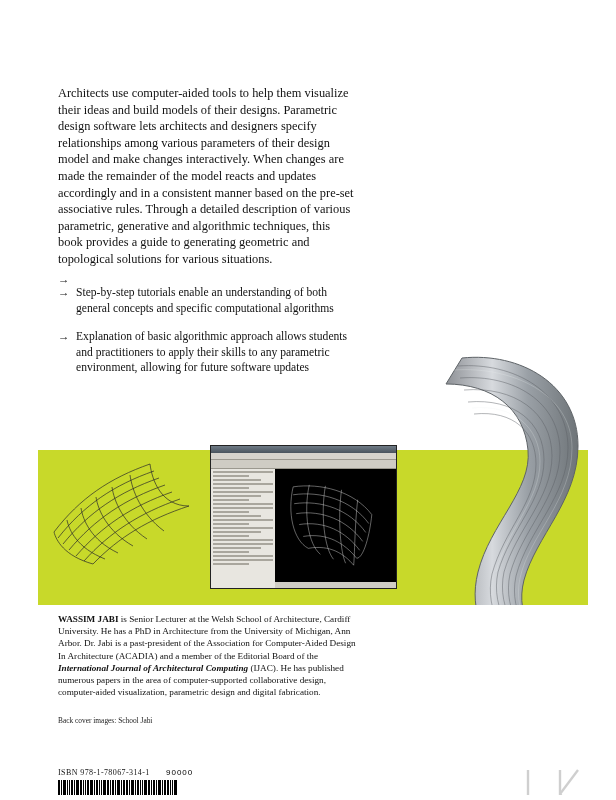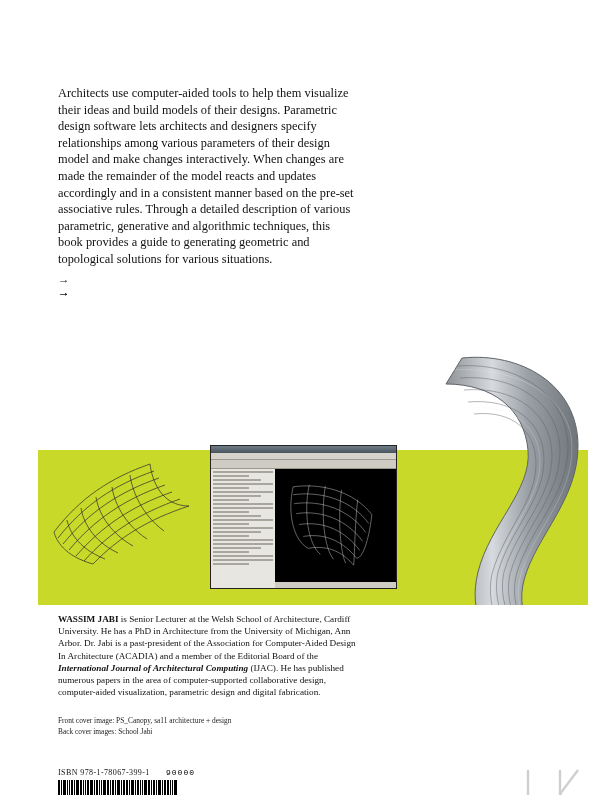--- a/index.html
+++ b/index.html
@@ -210,21 +210,21 @@
     font-family: "Liberation Mono", monospace;
     font-size: 7px;
     letter-spacing: .6px;
     margin-top: 1px;
     color: #000;
   }
   #ean5 {
     position: absolute;
     left: 128px;
     top: 163px;
-    font-family: Liberation Mono, monospace;
+    font-family: Liberation Sans, sans-serif;
     font-size: 8px;
     letter-spacing: 1px;
     color: #000;
   }
   #related-text {
     position: absolute;
     left: 268px;
     top: 208px;
     width: 270px;
     font-size: 8.6px;
@@ -258,23 +258,25 @@
 
     <div id="blurb-area">
       <div id="blurb">Architects use computer-aided tools to help them visualize their ideas and build models of their designs. Parametric design software lets architects and designers specify relationships among various parameters of their design model and make changes interactively. When changes are made the remainder of the model reacts and updates accordingly and in a consistent manner based on the pre-set associative rules. Through a detailed description of various parametric, generative and algorithmic techniques, this book provides a guide to generating geometric and topological solutions for various situations.</div>
 
       <div id="bullets">
         <div class="bullet">
           <span class="arrow">→</span>
         </div>
         <div class="bullet">
           <span class="arrow">→</span>
+          <span>Step-by-step tutorials enable an understanding of both general concepts and specific computational algorithms</span>
         </div>
         <div class="bullet">
           <span class="arrow">→</span>
+          <span>Explanation of basic algorithmic approach allows students and practitioners to apply their skills to any parametric environment, allowing for future software updates</span>
         </div>
       </div>
     </div>
 
     <div id="green-band"></div>
 
     <svg id="wire-img" viewBox="0 0 150 108">
       <g fill="none" stroke="#2a2a2a" stroke-width="0.7">
         <path d="M4,74 C30,40 60,20 100,6"></path>
         <path d="M8,80 C34,47 64,27 104,13"></path>
@@ -384,25 +386,24 @@
         <path d="M44,58 C86,54 112,78 112,112 C112,150 78,182 68,222"></path>
       </g>
     </svg>
 
     <div id="author-area">
       <div id="author-text">
         <span class="name">WASSIM JABI</span><span> is Senior Lecturer at the Welsh School of Architecture, Cardiff University. He has a PhD in Architecture from the University of Michigan, Ann Arbor. Dr. Jabi is a past-president of the Association for Computer-Aided Design In Architecture (ACADIA) and a member of the Editorial Board of the </span><i>International Journal of Architectural Computing</i><span> (IJAC). He has published numerous papers in the area of computer-supported collaborative design, computer-aided visualization, parametric design and digital fabrication.</span>
       </div>
 
       <div id="credits">
-        <div>Front cover image: PS_Canopy, sa11 architecture + design</div>
         <div>Back cover images: School Jabi</div>
       </div>
 
-      <div id="isbn-line">ISBN 978-1-78067-399-1</div>
+      <div id="isbn-line">ISBN 978-1-78067-314-1</div>
       <div id="ean5">90000</div>
 
       <div id="barcode-wrap">
         <div id="barcode">
           <i style="width:2px"></i>
             <i style="width:1px"></i>
             <i style="width:3px"></i>
             <i style="width:1px"></i>
           <i style="width:1px"></i>
             <i style="width:2px"></i>

